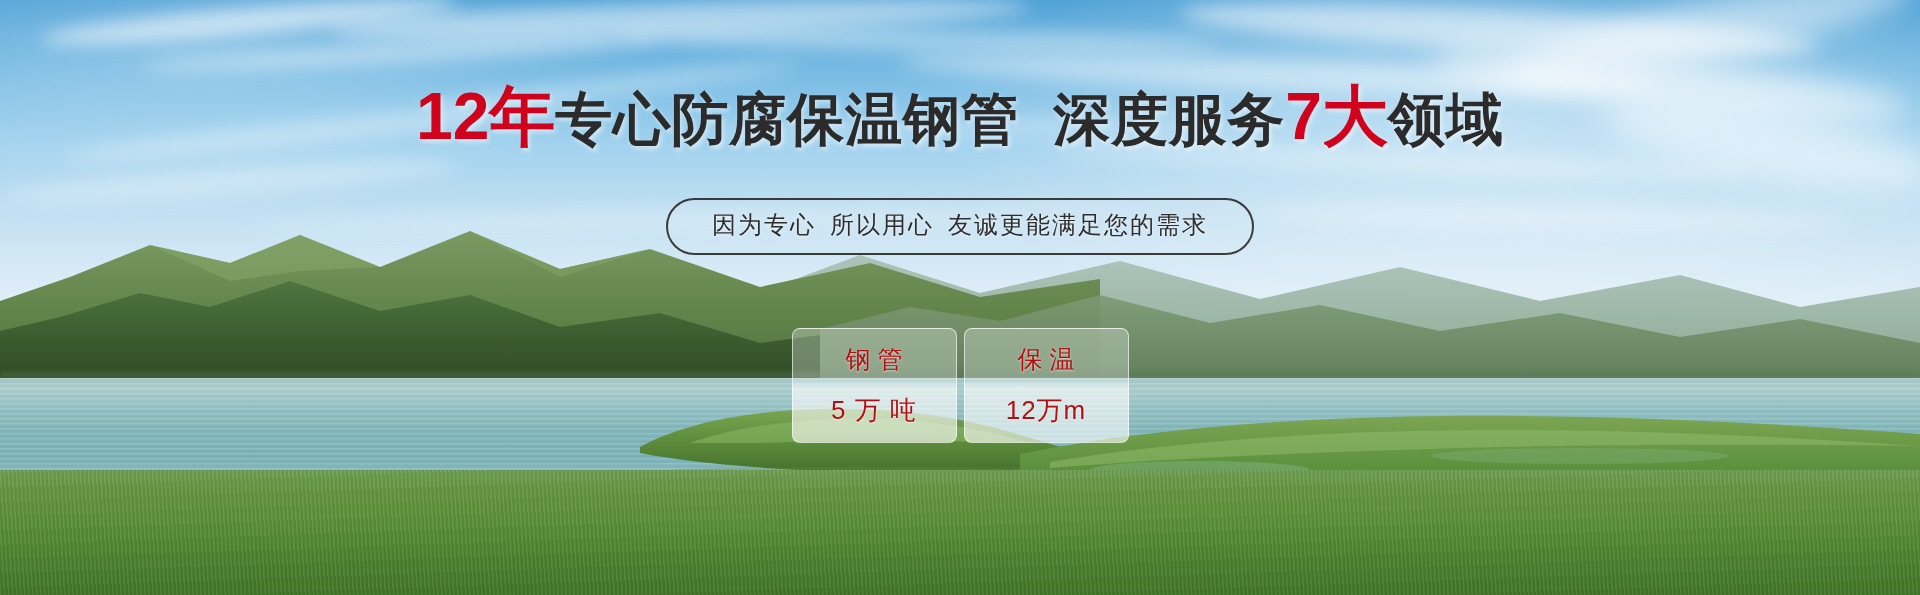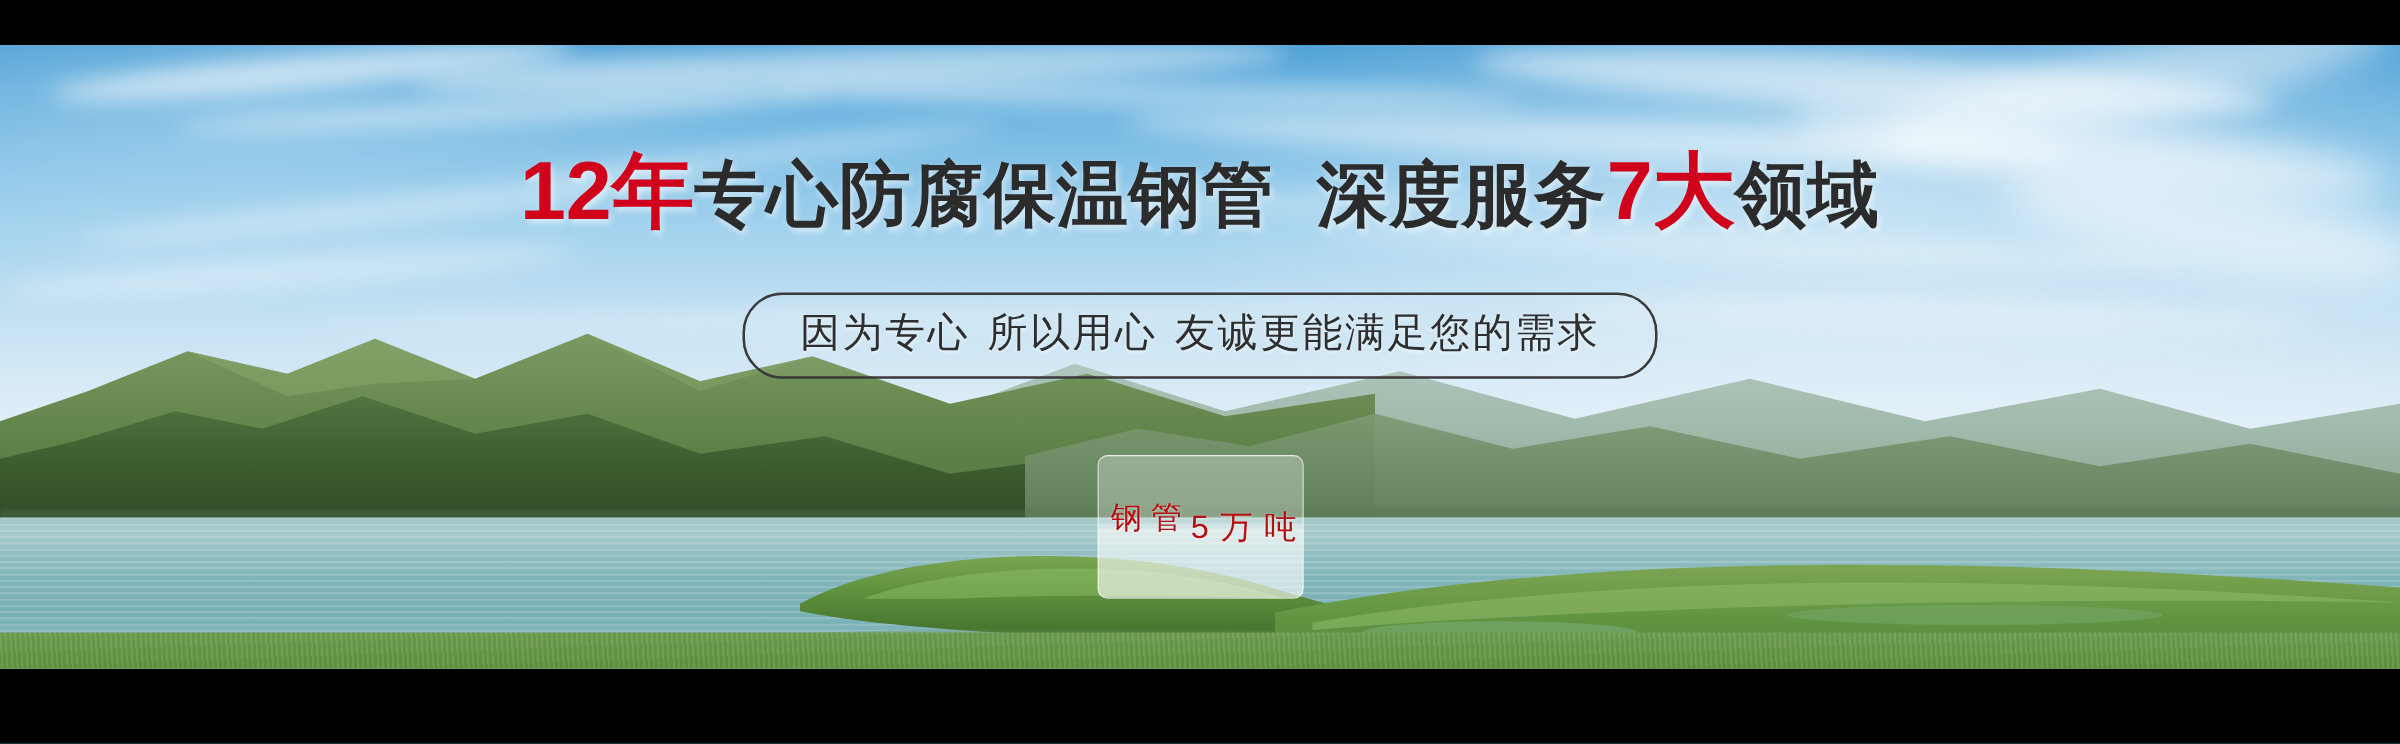--- a/index.html
+++ b/index.html
@@ -3,25 +3,24 @@
 <meta charset="utf-8">
 <style>
   html, body {
     margin: 0;
     padding: 0;
     background: #000;
   }
   .banner {
     position: relative;
     width: 1920px;
-    height: 499px;
+    height: 595px;
     overflow: hidden;
     font-family: "Liberation Sans", "DejaVu Sans", sans-serif;
     background: #5eead4;
-    margin-top: 36px;
   }
 
   
   .sky {
     position: absolute;
     left: 0; top: 0;
     width: 1920px; height: 430px;
     background:
       linear-gradient(to bottom,
         #4b9fd5 0%,
@@ -177,21 +176,21 @@
     position: absolute;
     left: 0; top: 198px;
     width: 1920px;
     text-align: center;
   }
   .pill {
     display: inline-block;
     border: 2px solid #3a3a3a;
     border-radius: 32px;
     padding: 9px 44px 12px;
-    font-size: 32px;
+    font-size: 24px;
     color: #2e2e2e;
     letter-spacing: 2px;
     white-space: nowrap;
     background: rgba(255,255,255,0.06);
     text-shadow: 0 1px 3px rgba(255,255,255,0.6);
   }
   .pill .sp { display: inline-block; width: 14px; }
 
   
   .cards {
@@ -206,21 +205,21 @@
     width: 165px;
     height: 115px;
     border: 1px solid rgba(255,255,255,0.62);
     border-radius: 8px;
     background: linear-gradient(to bottom,
         rgba(255,255,255,0.28) 0%,
         rgba(255,255,255,0.30) 46%,
         rgba(255,255,255,0.62) 52%,
         rgba(255,255,255,0.60) 100%);
     display: flex;
-    flex-direction: row;
+    flex-direction: column;
     align-items: center;
     justify-content: center;
     box-sizing: border-box;
   }
   .card-title {
     font-size: 25px;
     color: #b30f12;
     letter-spacing: 7px;
     text-indent: 7px;
     margin-bottom: 17px;
@@ -360,16 +359,22 @@
   <div class="cards">
 
     <div class="card">
       <div class="card-title">钢管</div>
       <div class="card-value">
         <span>5 万 吨</span>
       </div>
     </div>
 
 
+    <div class="card">
+      <div class="card-title">保温</div>
+      <div class="card-value">
+        <span>12万m</span>
+      </div>
+    </div>
 
   </div>
 
 </div>
 
 </body></html>

